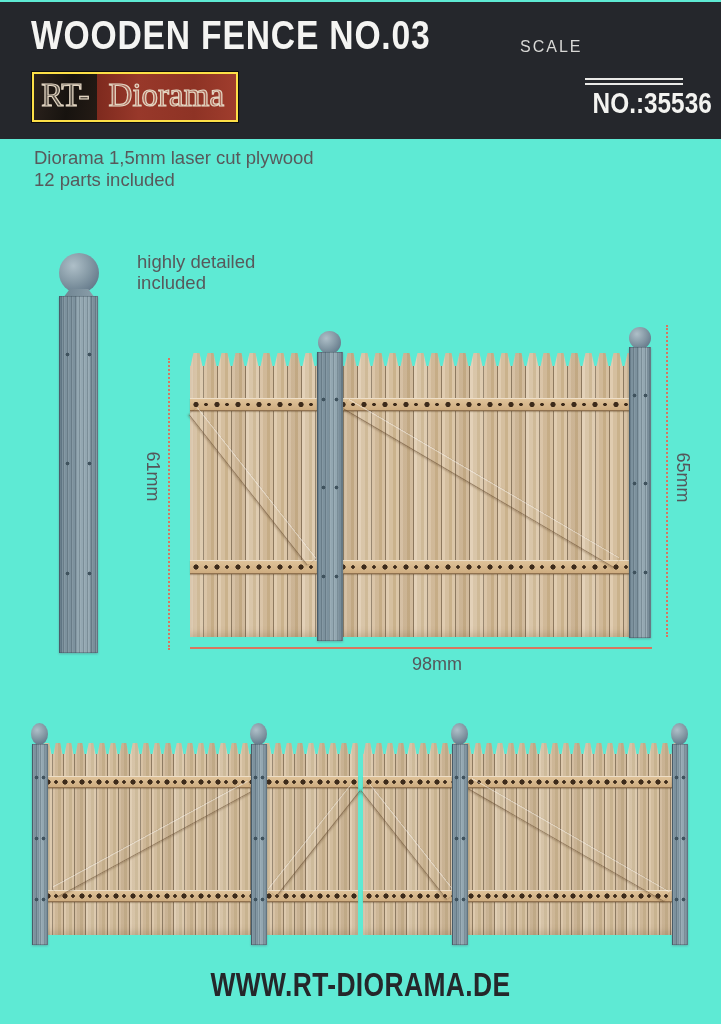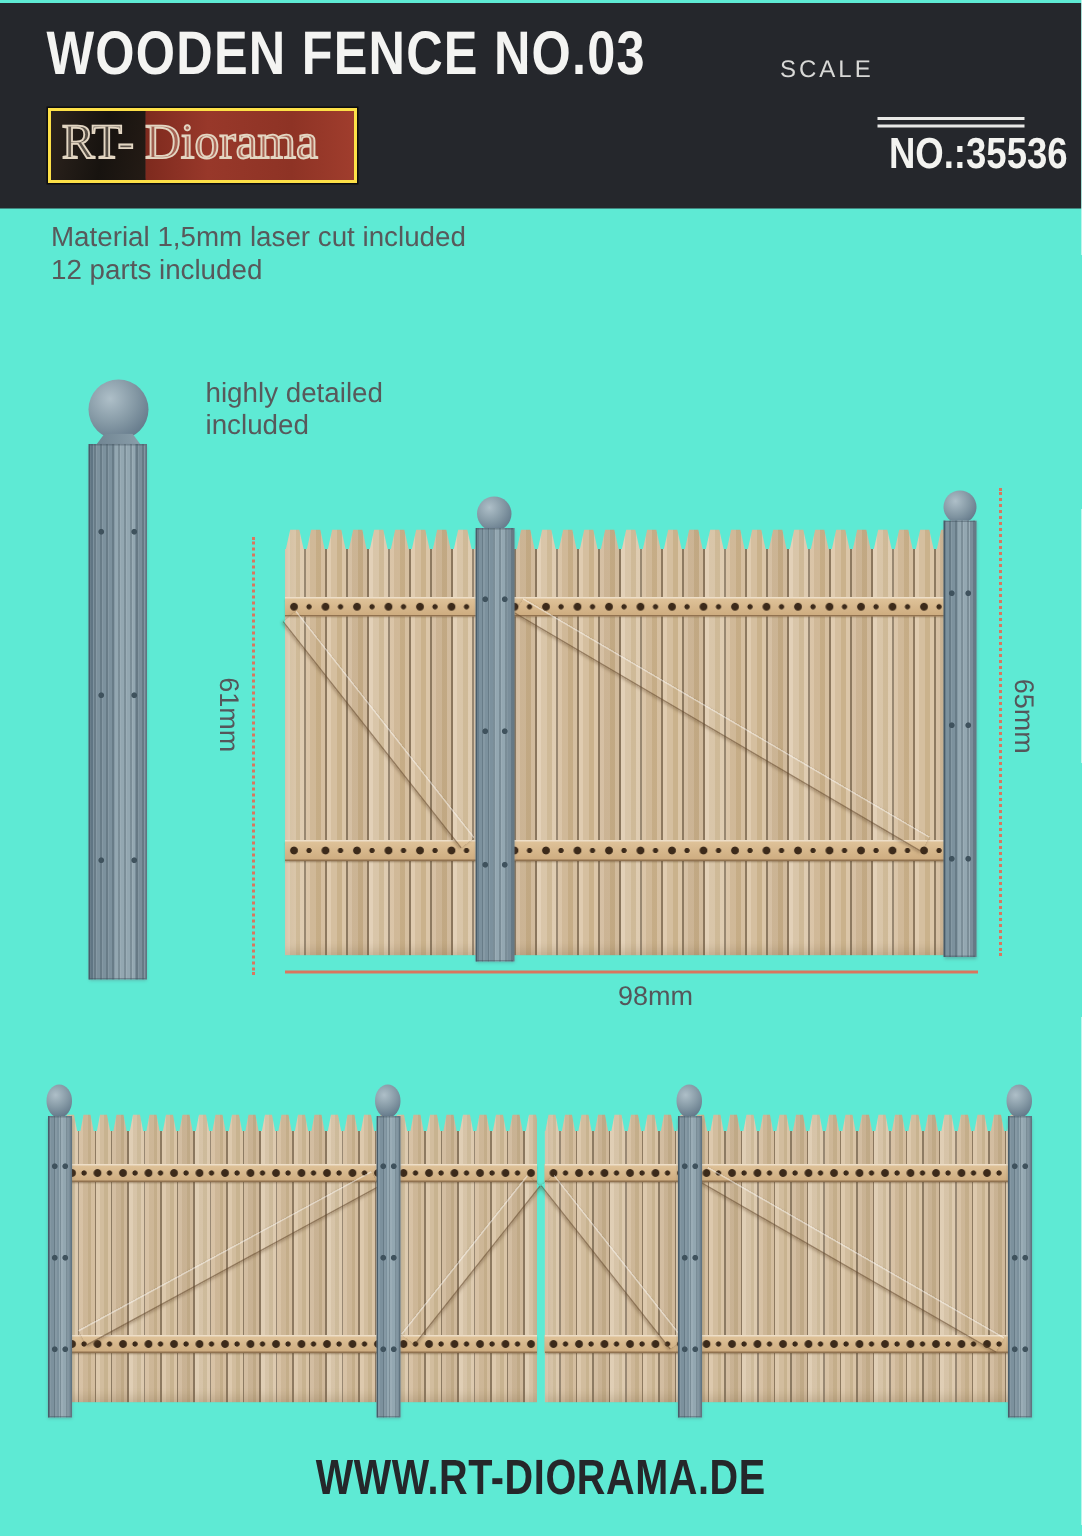--- a/index.html
+++ b/index.html
@@ -9,21 +9,21 @@
   
   .header{position:absolute;left:0;top:2px;width:721px;height:137px;background:#25272c;}
   .title{position:absolute;left:31px;top:10px;margin:0;font-size:41px;font-weight:bold;
          color:#f4f4f2;letter-spacing:1px;transform:scaleX(.82);transform-origin:left top;
          white-space:nowrap;}
   .logo{position:absolute;left:32px;top:70px;width:202px;height:46px;border:2px solid #fde047;
         box-shadow:0 0 0 1px #111 inset, 0 0 0 1px #0d0d0d;display:flex;overflow:hidden;}
   .logo-rt{width:31%;background:linear-gradient(100deg,#2c231d,#17130f 55%,#241b15);
            display:flex;align-items:center;justify-content:center;}
   .logo-name{flex:1;background:linear-gradient(90deg,#7e2a1e,#98382a 30%,#8e3325 70%,#a03d2d);
-             display:flex;align-items:center;}
+             display:flex;align-items:center;justify-content:center;}
   .logo-text{font-family:"Liberation Serif",serif;font-size:33px;line-height:1;
              color:rgba(240,226,205,0.28);-webkit-text-stroke:1.2px #e3d6c2;padding-bottom:3px;}
   .scale-label{position:absolute;left:520px;top:36px;font-size:16px;letter-spacing:2px;
                color:#d8d8d6;}
   .scale-value{position:absolute;left:573px;top:2px;width:112px;text-align:center;
                font-family:"Liberation Serif",serif;font-size:64px;font-weight:bold;
                color:#f3f3f0;letter-spacing:2px;}
   .rule{position:absolute;left:585px;width:98px;height:2px;background:#e9e9e7;}
   .rule1{top:76px;} .rule2{top:81px;}
   .product-no{position:absolute;left:575px;top:85px;width:110px;text-align:right;
@@ -111,21 +111,21 @@
         <span class="logo-text">Diorama</span>
       </span>
     </div>
     <span class="scale-label">SCALE</span>
     <div class="rule rule1"></div>
     <div class="rule rule2"></div>
     <span class="product-no">NO.:35536</span>
   </header>
 
   <section class="specs">
-    <p>Material 1,5mm laser cut included</p>
+    <p>Diorama 1,5mm laser cut plywood</p>
     <p>12 parts included</p>
   </section>
 
   <div class="post" style="left:0;top:0;width:0;height:0;">
     <div class="ball" style="left:59px;top:253px;width:40px;height:40px;"></div>
     <div class="cap" style="left:58px;top:289px;width:42px;height:9px;"></div>
     <div class="shaft" style="left:59px;top:296px;width:39px;height:357px;"></div>
   </div>
   <div class="feature-text">
     <p>highly detailed</p>

